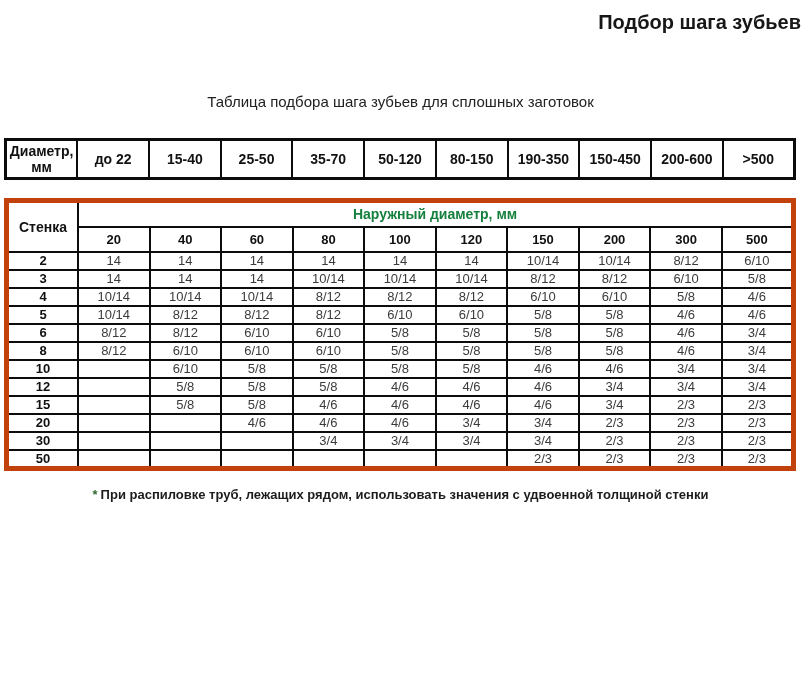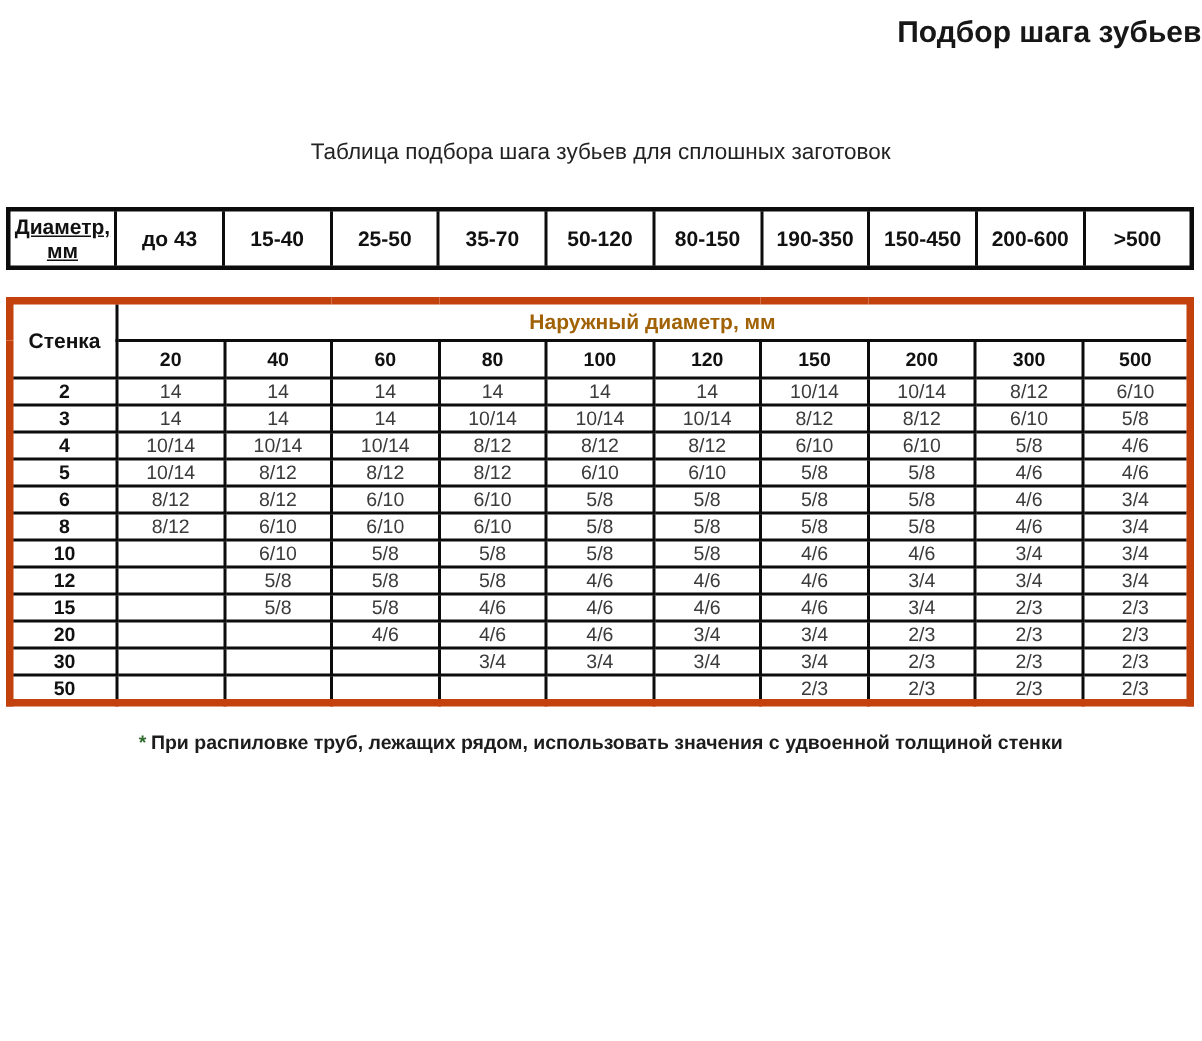--- a/index.html
+++ b/index.html
@@ -41,25 +41,25 @@
   .t1 { margin-top: 27px; border: 3px solid #0c0c0c; }
   .t2 { margin-top: 18px; border: 5px solid #c2410c; }
   th, td {
     border: 2px solid #0c0c0c;
     text-align: center;
     vertical-align: middle;
     padding: 0 2px;
     overflow: hidden;
   }
   .t1 th, .t1 td { height: 39px; font-size: 14px; }
-  .t1 .r-head { font-weight: bold; color: #111; line-height: 16px; text-decoration: underline; }
+  .t1 .r-head { font-weight: bold; color: #111; line-height: 16px; }
   .t1 .c-head { font-weight: bold; color: #111; }
   .t1 .c-val  { font-weight: normal; color: #3b3b3b; }
 
-  .t2 .group-head { height: 26px; font-size: 14px; font-weight: bold; color: #a16207; }
+  .t2 .group-head { height: 26px; font-size: 14px; font-weight: bold; color: #15803d; }
   .t2 .corner     { font-size: 14px; font-weight: bold; color: #111; }
   .t2 .col-head   { height: 25px; font-size: 13px; font-weight: bold; color: #111; }
   .t2 .wall       { height: 18px; font-size: 13px; font-weight: bold; color: #111; }
   .t2 .c-val      { height: 18px; font-size: 13px; font-weight: normal; color: #3b3b3b; }
 
   .footnote {
     margin-top: 16px;
     text-align: center;
     font-size: 13px;
     line-height: 16px;
@@ -77,21 +77,21 @@
 <div class="page">
 
   <h1 class="doc-title">Подбор шага зубьев</h1>
 
   <div class="table-caption caption-1">Таблица подбора шага зубьев для сплошных заготовок</div>
 
   <table class="t1">
     <tbody>
       <tr>
         <th class="r-head">Диаметр, мм</th>
-      <th class="c-head">до 43</th>
+      <th class="c-head">до 22</th>
           <th class="c-head">15-40</th>
           <th class="c-head">25-50</th>
           <th class="c-head">35-70</th>
           <th class="c-head">50-120</th>
           <th class="c-head">80-150</th>
           <th class="c-head">190-350</th>
           <th class="c-head">150-450</th>
           <th class="c-head">200-600</th>
           <th class="c-head">&gt;500</th>
         </tr>

